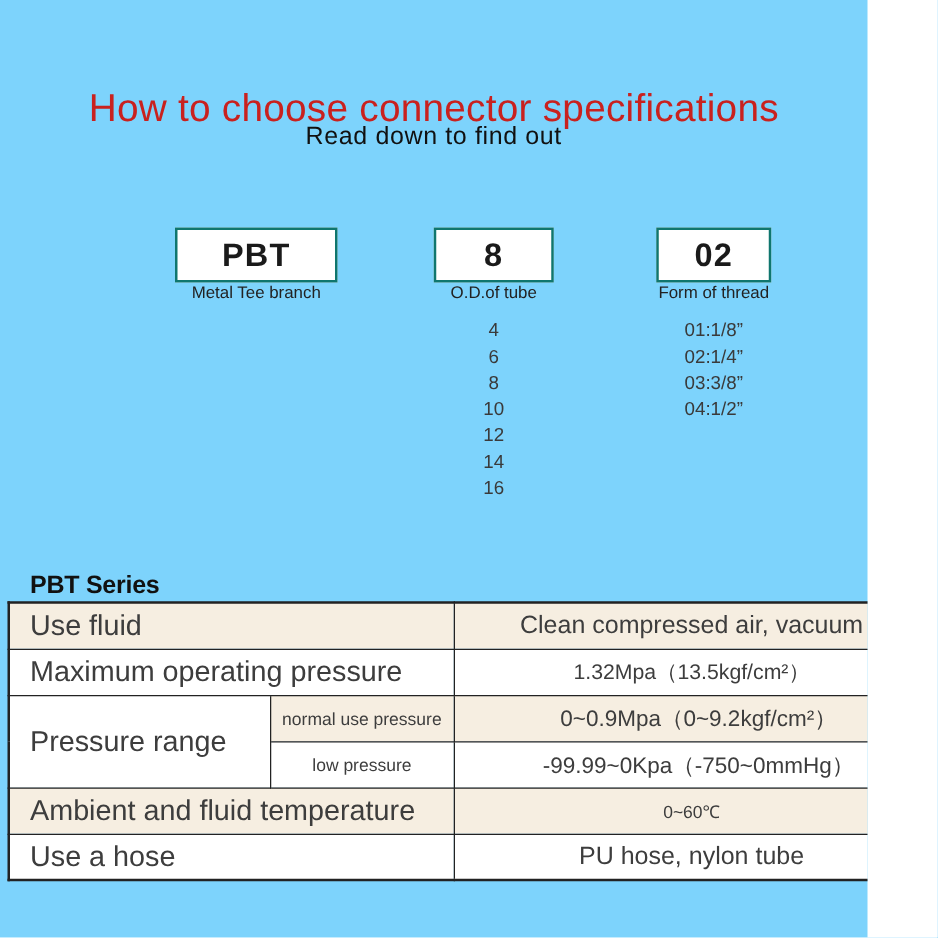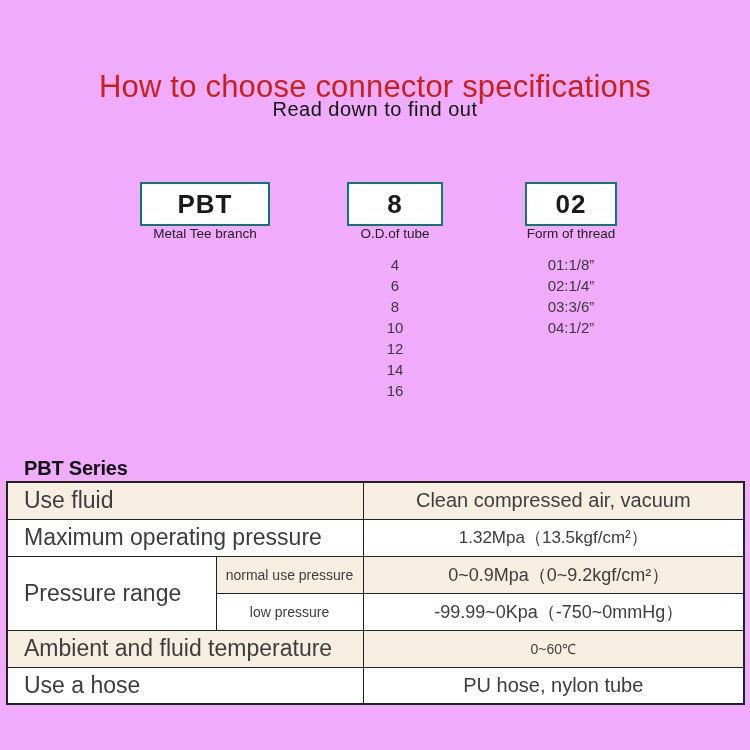--- a/index.html
+++ b/index.html
@@ -1,17 +1,17 @@
 <!DOCTYPE html>
 <html><head>
 <meta charset="utf-8">
 <style>
   html,body{margin:0;padding:0;background:#ffffff;}
   .page{
-    position:relative;width:750px;height:750px;background:#f0abfc;
+    position:relative;width:694px;height:750px;background:#7dd3fc;
     font-family:"Liberation Sans",sans-serif;overflow:hidden;
   }
   
   .title{
     position:absolute;top:48px;left:0;width:100%;
     text-align:center;font-size:31px;letter-spacing:.2px;
     color:#c9211e;font-weight:400;
   }
   .subtitle{
     position:absolute;top:98px;left:0;width:100%;
@@ -89,21 +89,21 @@
   </div>
 
   <div class="picker-col col-3">
     <div class="code-box">
       <span>02</span>
     </div>
     <div class="col-label">Form of thread</div>
     <div class="options">
       <div>01:1/8”</div>
       <div>02:1/4”</div>
-      <div>03:3/6”</div>
+      <div>03:3/8”</div>
       <div>04:1/2”</div>
     </div>
   </div>
 
   <h2 class="series-heading">PBT Series</h2>
 
   <table class="spec-table">
     <colgroup>
       <col style="width:209px">
       <col style="width:147px">

